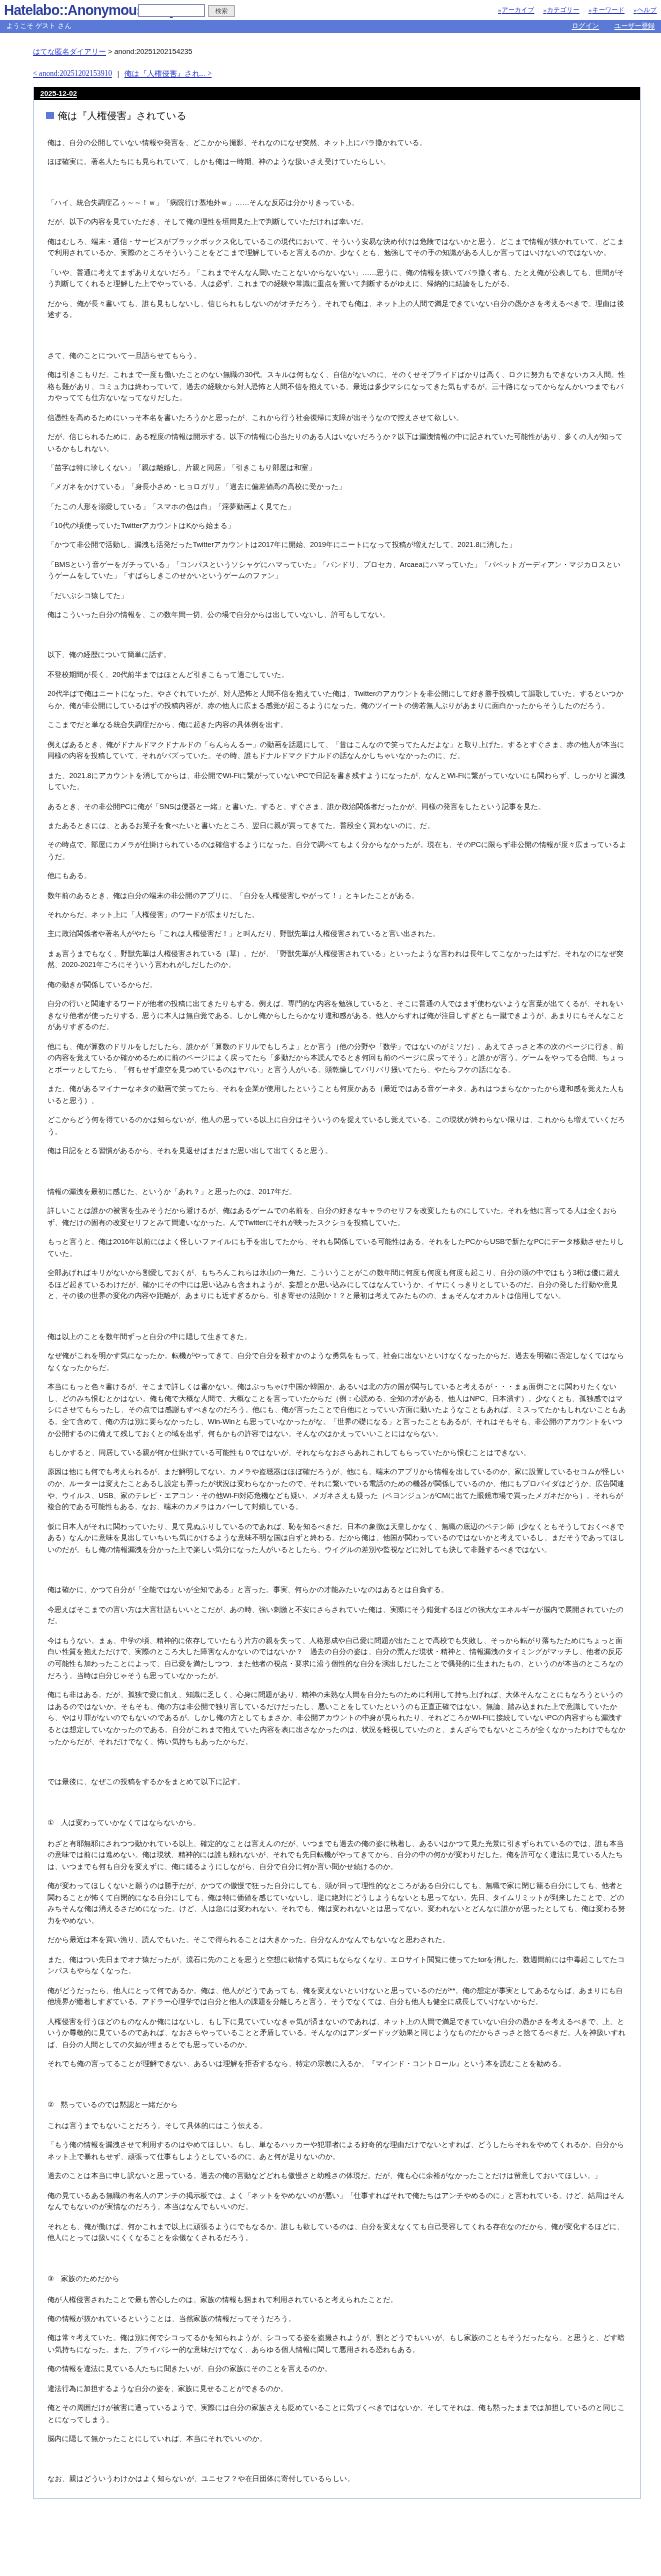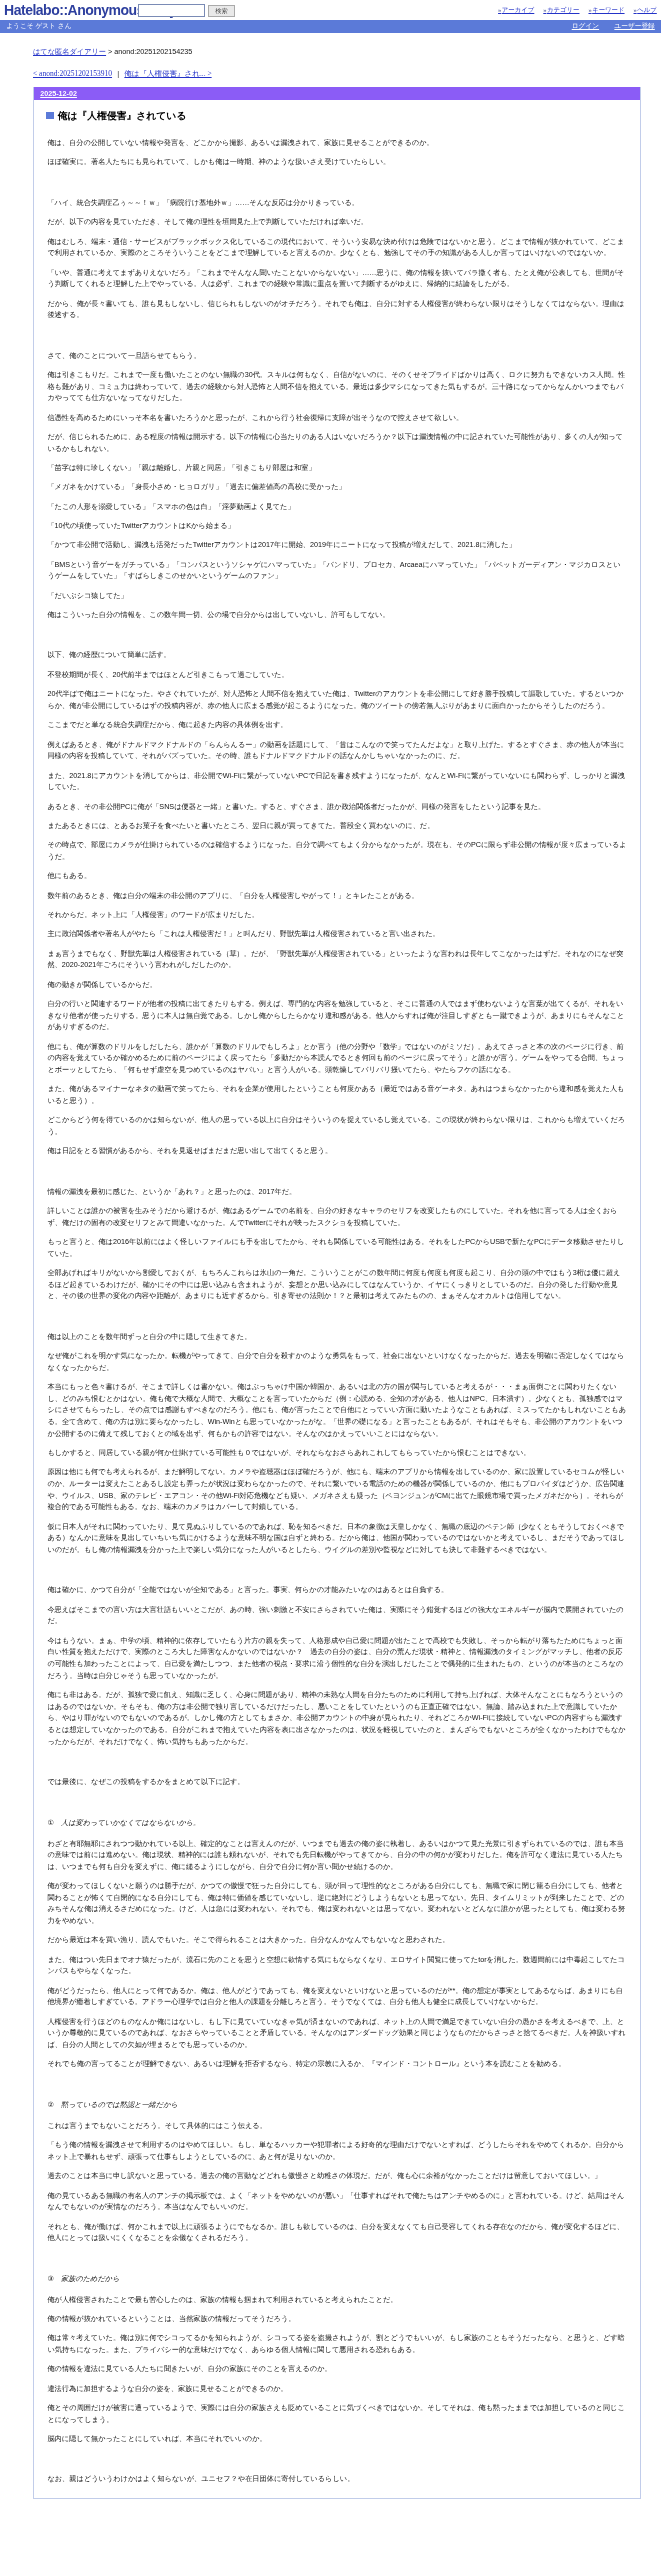--- a/index.html
+++ b/index.html
@@ -20,28 +20,28 @@
   .welcome a{color:#fff;text-decoration:underline;margin-left:13.4px;}
   
   .wrap{margin-left:33px;width:608px;}
   .crumb{padding-top:14.4px;font-size:7.2px;}
   .crumb a{color:#2433c8;text-decoration:underline;margin-top:46px;}
   .prevnext{padding-top:11.3px;font-size:7.5px;}
   .prevnext a{color:#2433c8;text-decoration:underline;font-family:Liberation Serif, serif;}
   .prevnext .sep{margin:0 3.1px;color:#333;}
   
   .entry{margin-top:8.2px;border:0.5px solid #c2cdea;border-top:none;}
-  .datebar{background:#8b5cf6;padding:2.1px 6.2px;}
+  .datebar{background:#000000;padding:2.1px 6.2px;}
   .datebar a{color:#fff;font-weight:bold;font-size:7.2px;text-decoration:underline;}
-  .title{padding:10.3px 12.4px 2.1px 12.4px;font-size:9.8px;font-weight:bold;}
+  .title{padding:10.3px 12.4px 2.1px 12.4px;font-size:9.8px;font-weight:normal;}
   .title .sq{display:inline-block;width:7.2px;height:7.2px;background:#5b7ad8;margin-right:4.1px;}
   .title a{color:#000;text-decoration:none;}
   .body{padding:4.1px 13.4px 5.2px 13.4px;}
   .body p{font-size:7.2px;line-height:1.62;margin:7.7px 0;}
-  .body p.h{margin-bottom:9.3px;font-style:italic;}
+  .body p.h{margin-bottom:9.3px;}
   .body p.b{font-weight:normal;}
   .body p.gap{height:13.4px;margin:0;}
 </style>
 </head>
 <body>
 
 <div class="hd">
   <span class="logo">Hatelabo::AnonymousDiary</span>
   <span class="searchbox">
     <input type="text" value="" style="">
@@ -83,35 +83,35 @@
 
   <div class="entry">
     <div class="datebar">
       <a>2025-12-02</a>
     </div>
     <div class="title">
       <span class="sq"></span><a>俺は『人権侵害』されている</a>
     </div>
     <div class="body">
 
-        <p>俺は、自分の公開していない情報や発言を、どこかから撮影、あるいは漏洩されて、家族に見せることができるのか。</p>
+        <p>俺は、自分の公開していない情報や発言を、どこかから撮影、それなのになぜ突然、ネット上にバラ撒かれている。</p>
 
         <p>ほぼ確実に。著名人たちにも見られていて、しかも俺は一時期、神のような扱いさえ受けていたらしい。</p>
 
         <p class="gap"></p>
 
         <p>「ハイ、統合失調症乙ぅ～～！ｗ」「病院行け基地外ｗ」……そんな反応は分かりきっている。</p>
 
         <p>だが、以下の内容を見ていただき、そして俺の理性を垣間見た上で判断していただければ幸いだ。</p>
 
         <p>俺はむしろ、端末・通信・サービスがブラックボックス化しているこの現代において、そういう安易な決め付けは危険ではないかと思う。どこまで情報が抜かれていて、どこまで利用されているか、実際のところそういうことをどこまで理解していると言えるのか。少なくとも、勉強してその手の知識がある人しか言ってはいけないのではないか。</p>
 
         <p>「いや、普通に考えてまずありえないだろ」「これまでそんなん聞いたことないからないない」……思うに、俺の情報を抜いてバラ撒く者も、たとえ俺が公表しても、世間がそう判断してくれると理解した上でやっている。人は必ず、これまでの経験や常識に重点を置いて判断するがゆえに、帰納的に結論をしたがる。</p>
 
-        <p>だから、俺が長々書いても、誰も見もしないし、信じられもしないのがオチだろう。それでも俺は、自分に対する人権侵害が終わらない限りはそうしなくてはならない。理由は後述する。</p>
+        <p>だから、俺が長々書いても、誰も見もしないし、信じられもしないのがオチだろう。それでも俺は、ネット上の人間で満足できていない自分の愚かさを考えるべきで。理由は後述する。</p>
 
         <p class="gap"></p>
 
         <p>さて、俺のことについて一旦語らせてもらう。</p>
 
         <p>俺は引きこもりだ。これまで一度も働いたことのない無職の30代。スキルは何もなく、自信がないのに、そのくせそプライドばかりは高く、ロクに努力もできないカス人間。性格も難があり、コミュ力は終わっていて、過去の経験から対人恐怖と人間不信を抱えている。最近は多少マシになってきた気もするが。三十路になってからなんかいつまでもバカやってても仕方ないなってなりだした。</p>
 
         <p>信憑性を高めるためにいっそ本名を書いたろうかと思ったが、これから行う社会復帰に支障が出そうなので控えさせて欲しい。</p>
 
         <p>だが、信じられるために、ある程度の情報は開示する。以下の情報に心当たりのある人はいないだろうか？以下は漏洩情報の中に記されていた可能性があり、多くの人が知っているかもしれない。</p>

